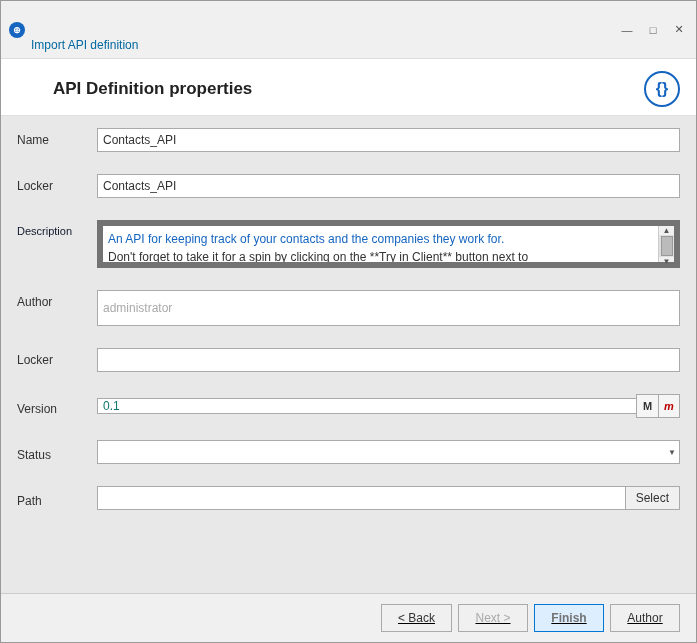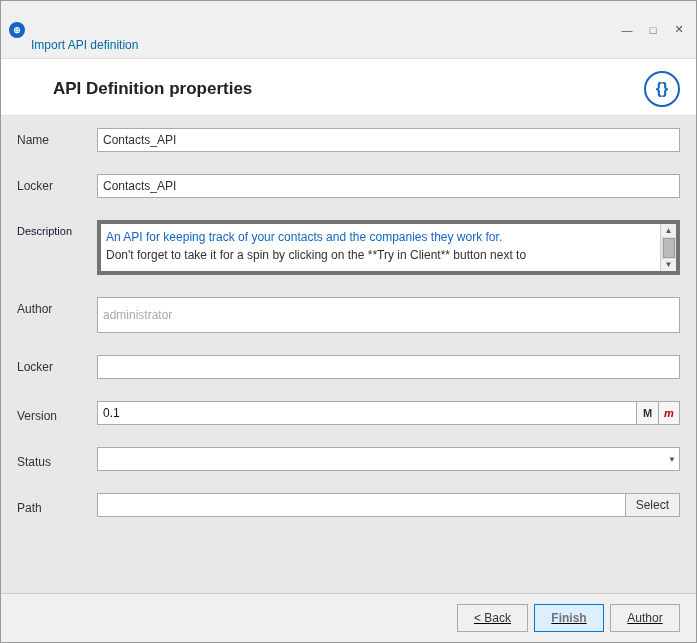--- a/index.html
+++ b/index.html
@@ -136,23 +136,23 @@
       width: 80px;
       min-width: 80px;
       padding-top: 5px;
       font-size: 11px;
       color: #0f172a;
       font-weight: 500;
     }
     .description-wrapper {
       flex: 1;
       position: relative;
-      border: 4px solid #737373;
-      background: white;
-      height: 55px;
+      border: 6px solid #737373;
+      background: white;
+      height: 48px;
     }
     .description-text {
       padding: 4px 18px 4px 5px;
       font-size: 12px;
       color: #333;
       line-height: 1.5;
       height: 100%;
       overflow: hidden;
     }
     .description-scrollbar {
@@ -191,27 +191,27 @@
       border: 1px solid #999;
     }
 
     .version-row {
       display: flex;
       align-items: center;
       margin-bottom: 6px;
     }
     .version-input {
       flex: 1;
-      height: 24px;
+      height: 16px;
       border: 1px solid #aaa;
       border-right: none;
       background: white;
       padding: 2px 5px;
       font-size: 12px;
-      color: #0f172a;
+      color: #0f766e;
       outline: none;
     }
     .version-btn {
       width: 22px;
       height: 24px;
       border: 1px solid #aaa;
       border-right: none;
       background: #f5f5f5;
       font-size: 11px;
       font-weight: bold;
@@ -417,15 +417,16 @@
       <button class="select-btn">Select</button>
     </div>
 
     <div class="spacer"></div>
   </div>
 
 </div>
 
 <div class="footer">
   <button class="footer-btn">&lt; Back</button>
+  <button class="footer-btn disabled" disabled="">Next &gt;</button>
   <button class="footer-btn primary">Finish</button>
   <button class="footer-btn">Author</button>
 </div>
 
 </body></html>

